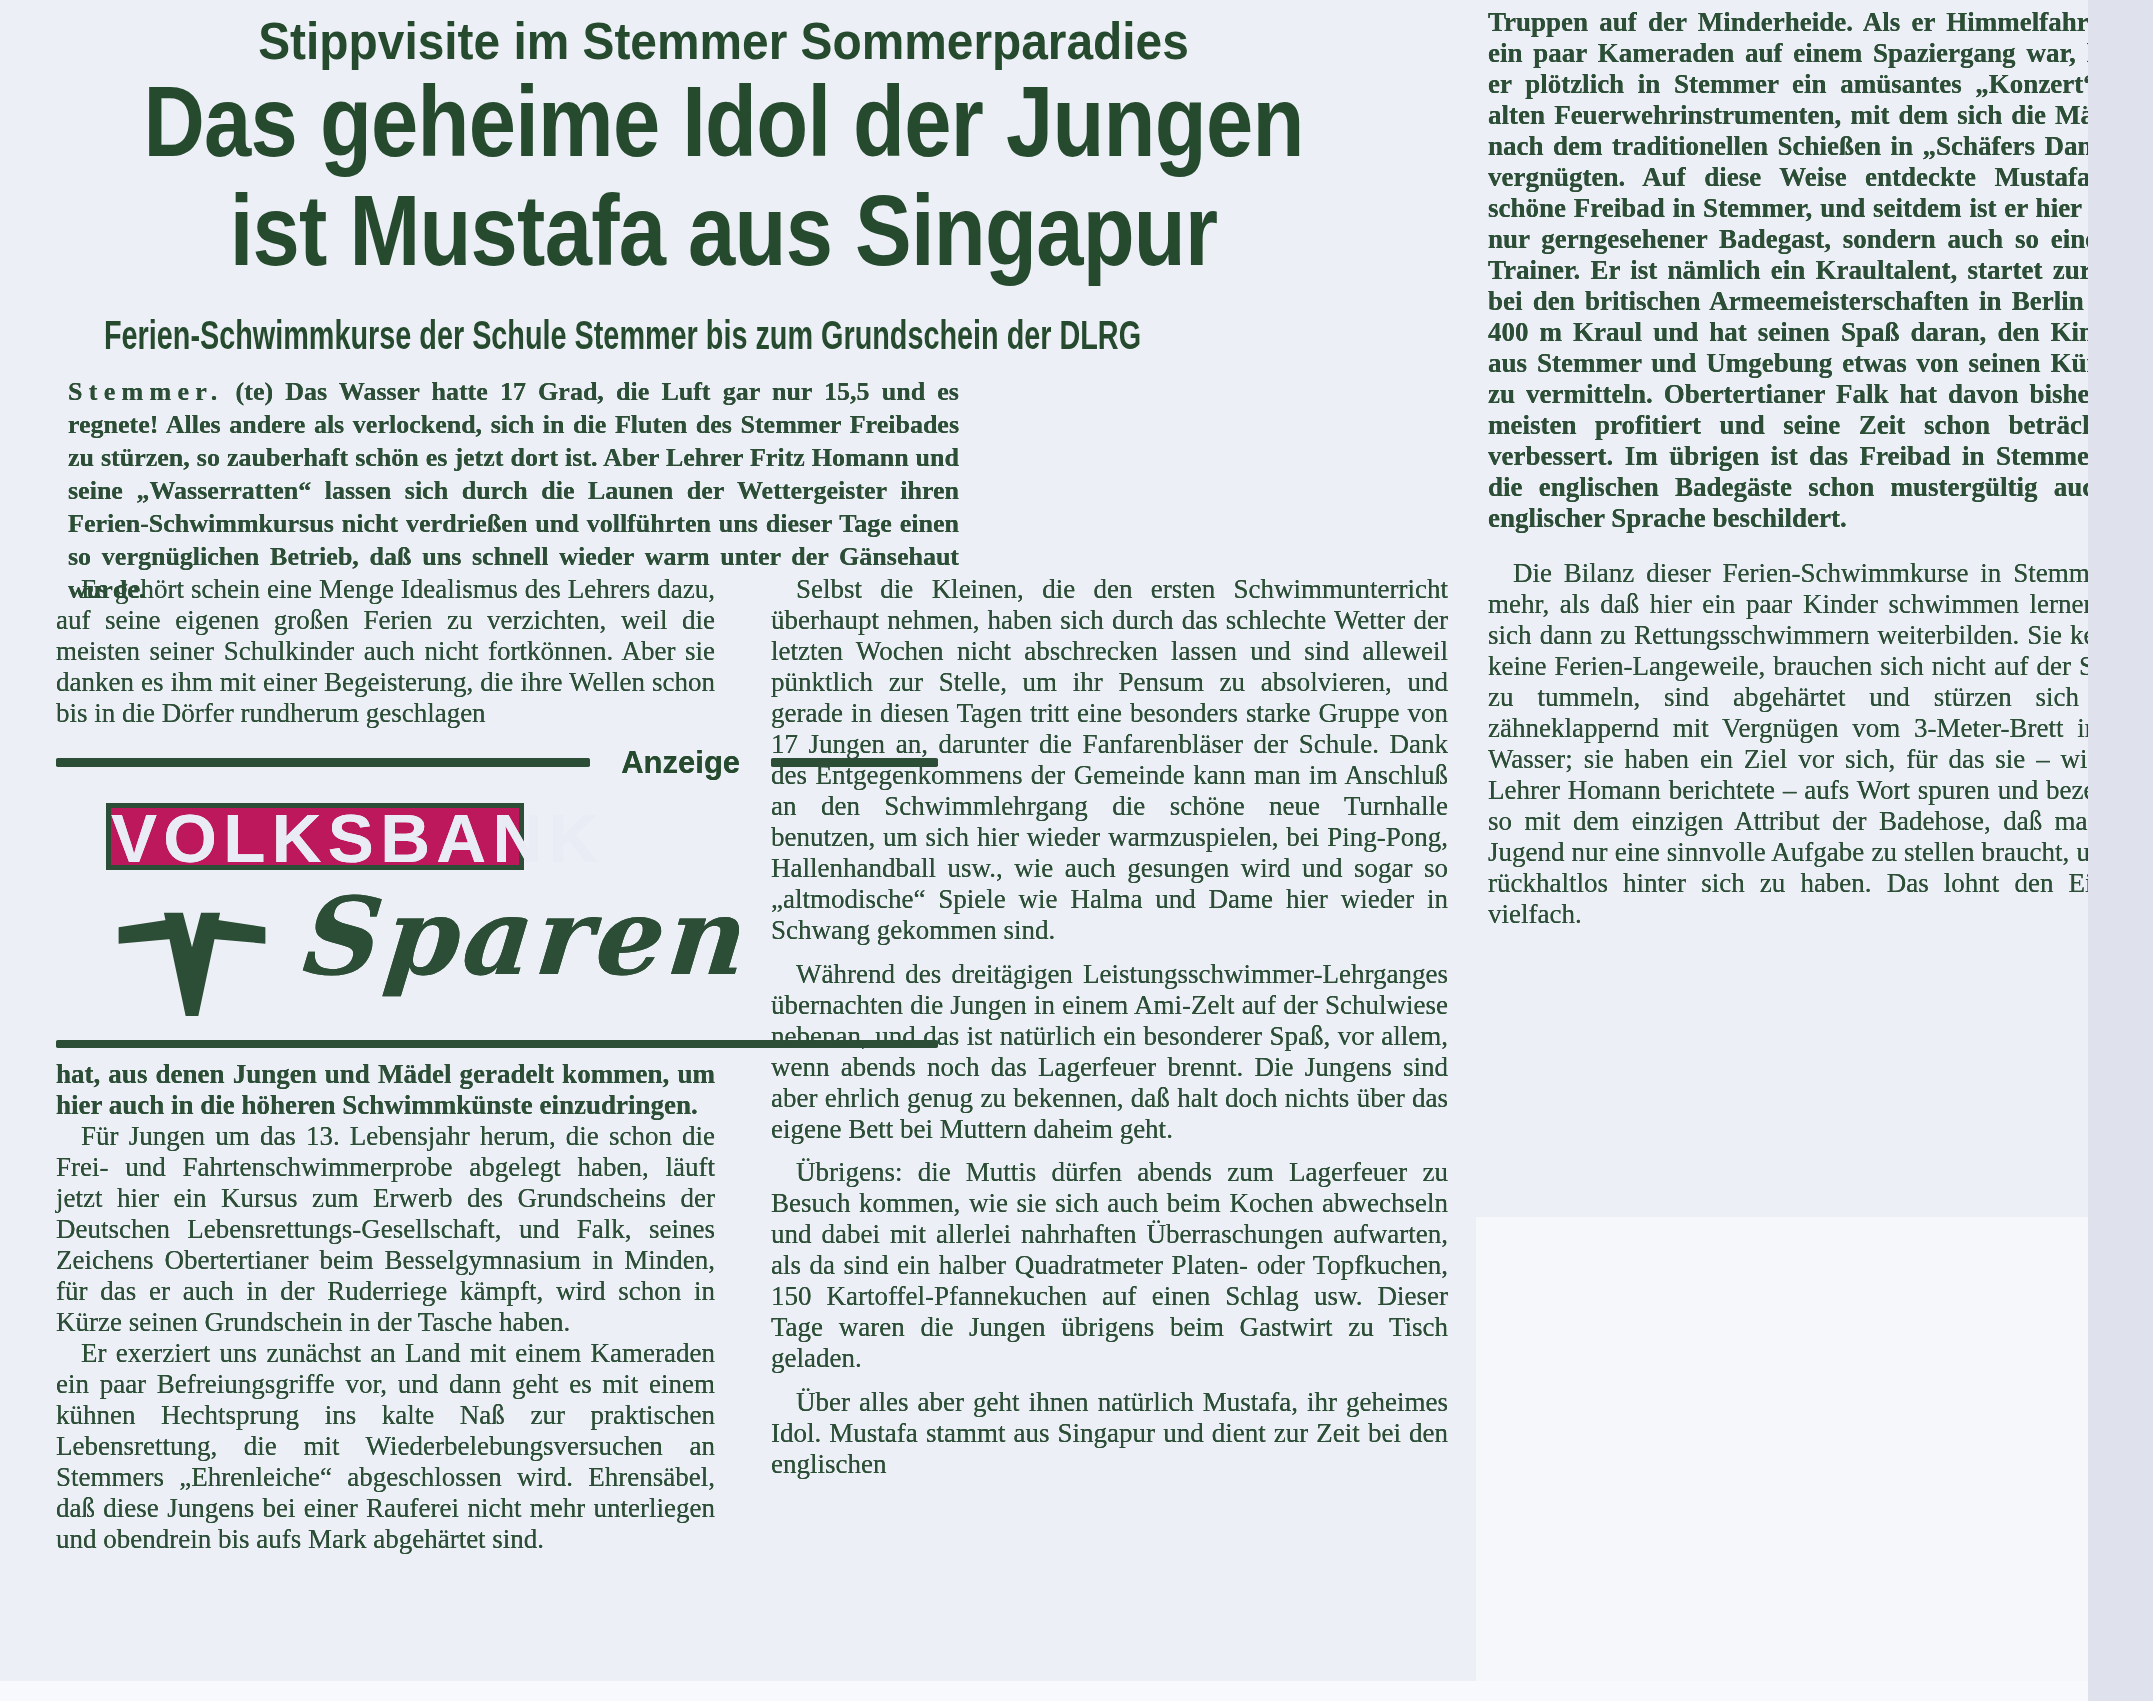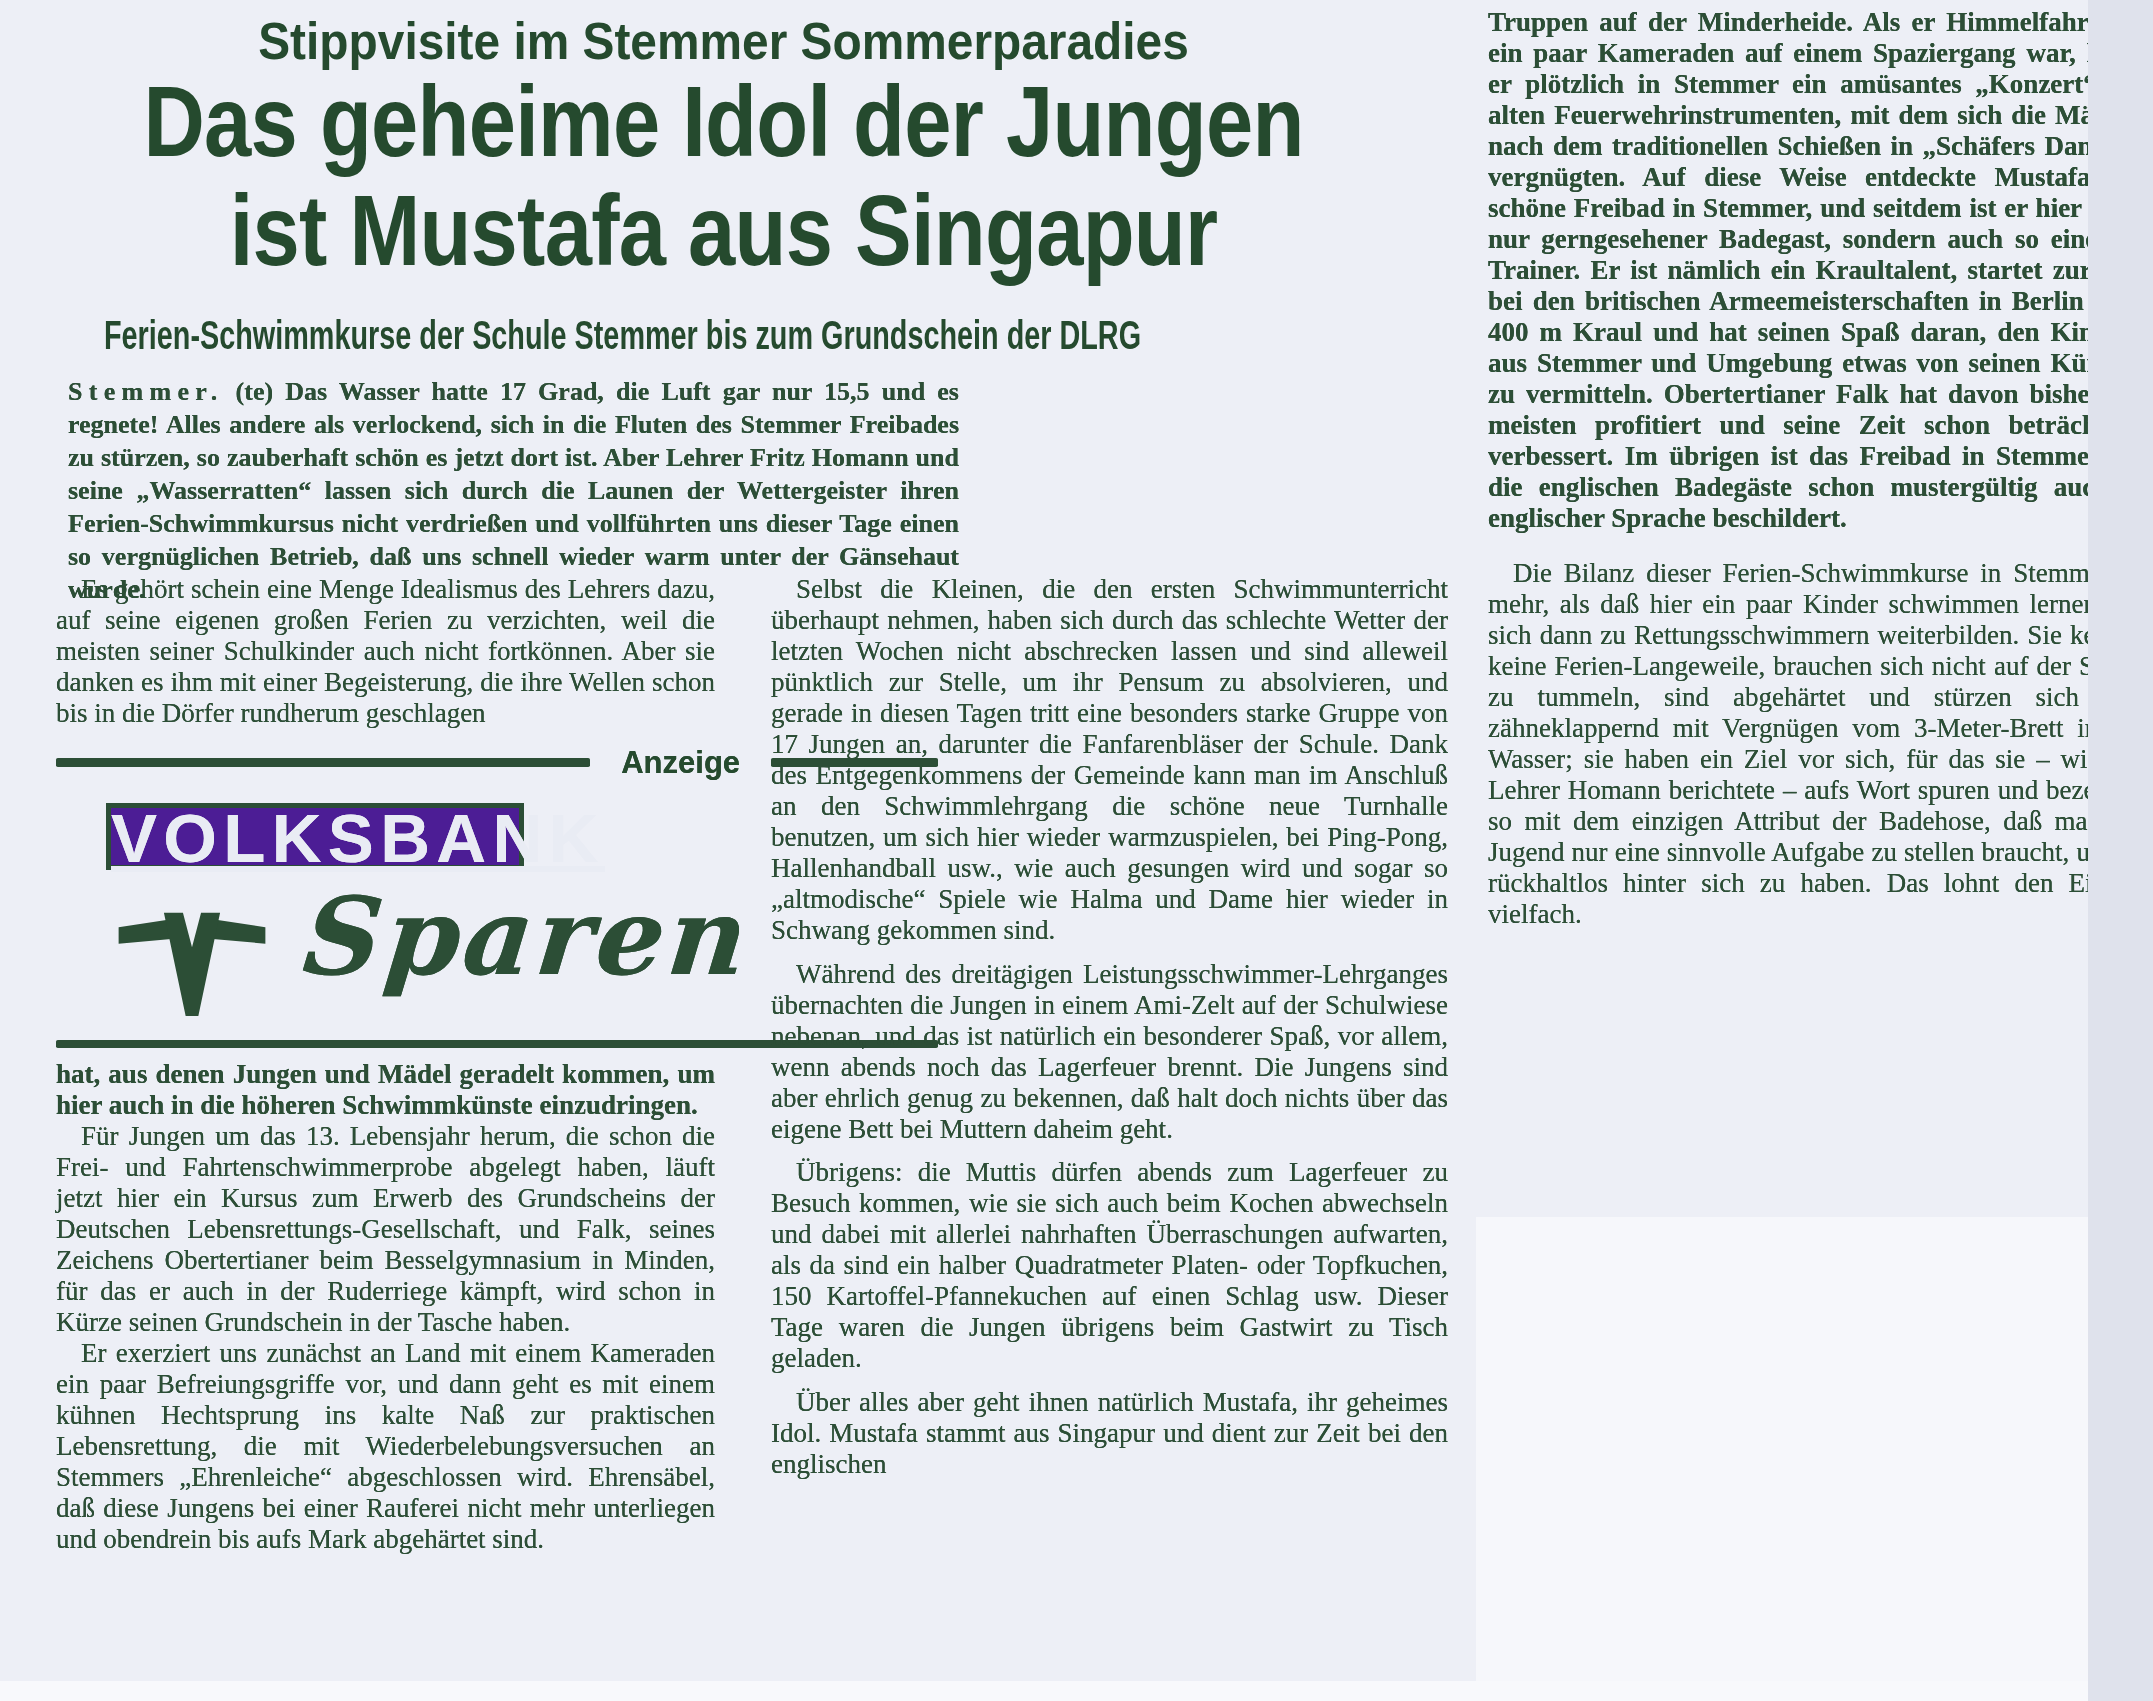--- a/index.html
+++ b/index.html
@@ -58,25 +58,24 @@
   .ad-header { display:flex; align-items:center; gap:31px; }
   .ad-rule { height:8.1px; background:#2c4e36; border-radius:1.8px; }
   .ad-rule.left { flex:3.2; }
   .ad-rule.right { flex:1; }
   .ad-label {
     font-family:"Liberation Sans", sans-serif; font-weight:bold;
     font-size:31px; color:#254a2e; flex:0 0 auto;
   }
   .ad-brand-box {
     margin:25px 0 0 50px; width:418px; box-sizing:border-box;
-    background:#4c1d95; color:#e9ecf4; text-align:center;
+    background:#be185d; color:#e9ecf4; text-align:center;
     font-family:"Liberation Sans", sans-serif; font-weight:bold;
     font-size:69px; letter-spacing:6.3px; padding:14.5px 0 11px 0;
     border:5.4px solid #2c4e36;
-    text-decoration:underline;
   }
   .ad-slogan-row { display:flex; align-items:flex-start; margin:12.7px 0 0 59px; height:136px; }
   .v-logo { width:154px; height:127px; flex:0 0 auto; margin-top:9px; }
   .ad-slogan {
     font-family:"DejaVu Serif", serif; font-style:italic; font-weight:bold;
     font-size:107px; line-height:109px; color:#2c4e36; margin-left:36px;
     transform:skewX(-6deg); letter-spacing:3.6px;
   }
   .ad-rule-bottom { height:8.1px; background:#2c4e36; margin-top:22px; width:882px; border-radius:1.8px; }
 </style>

